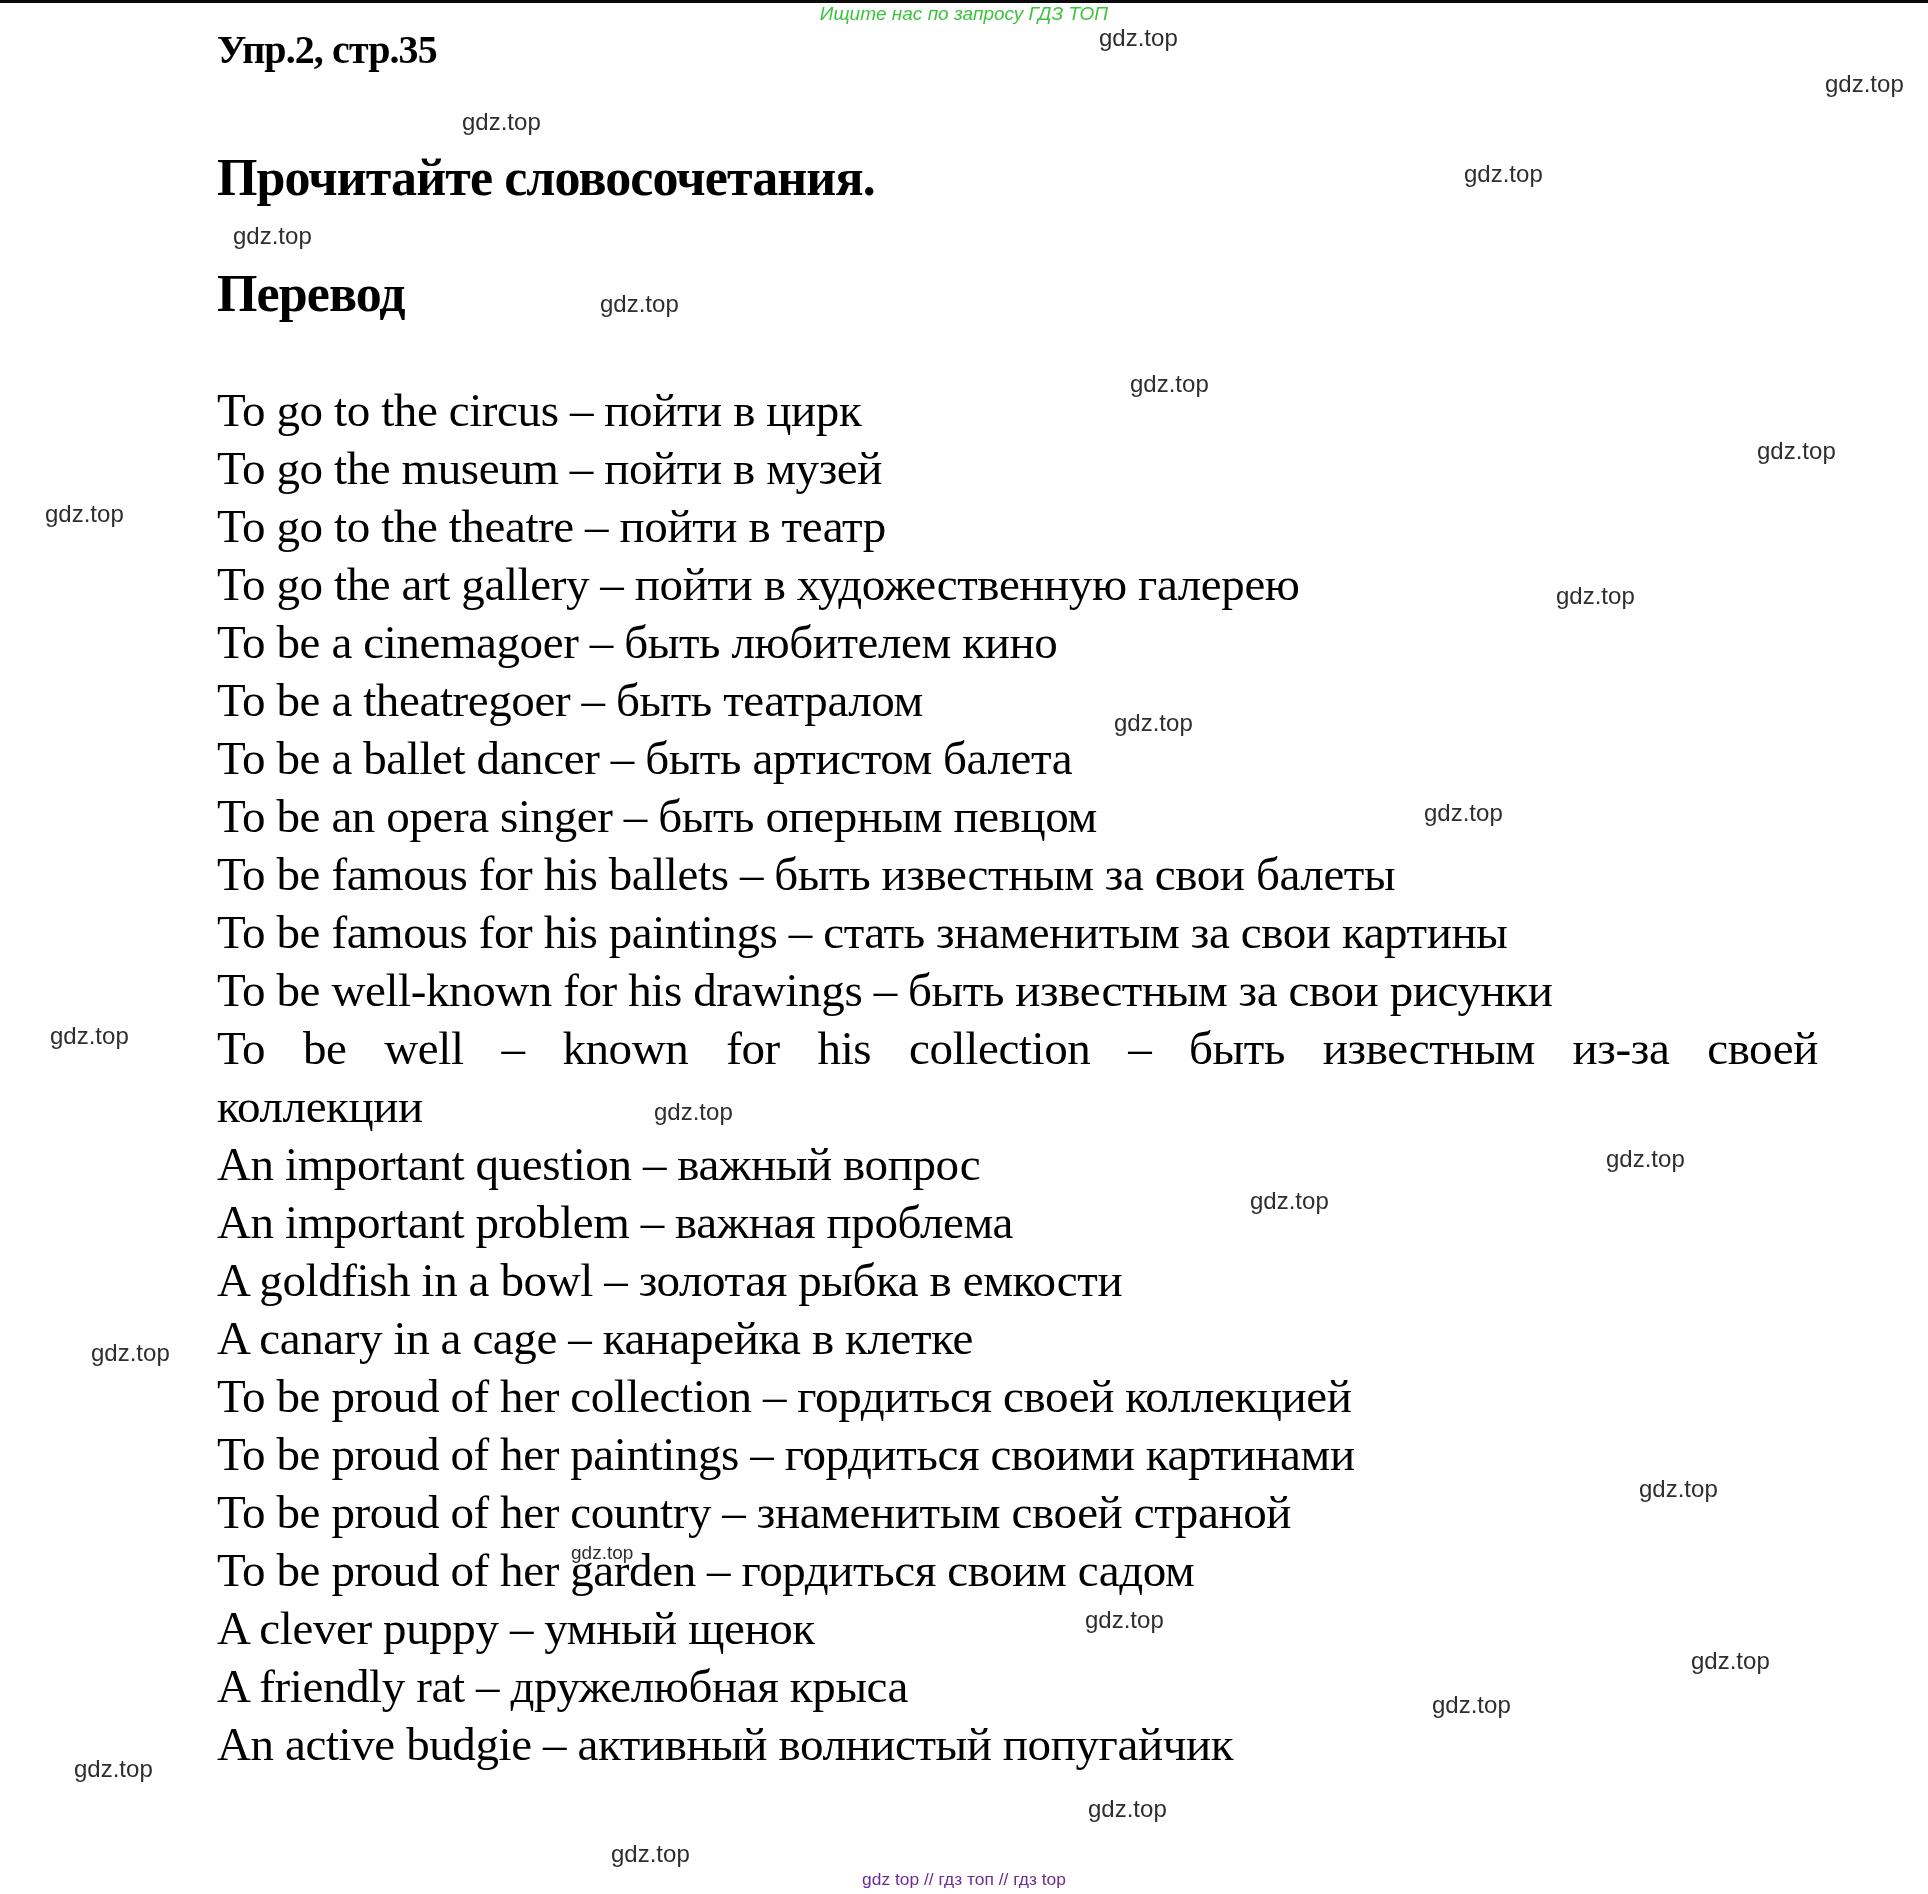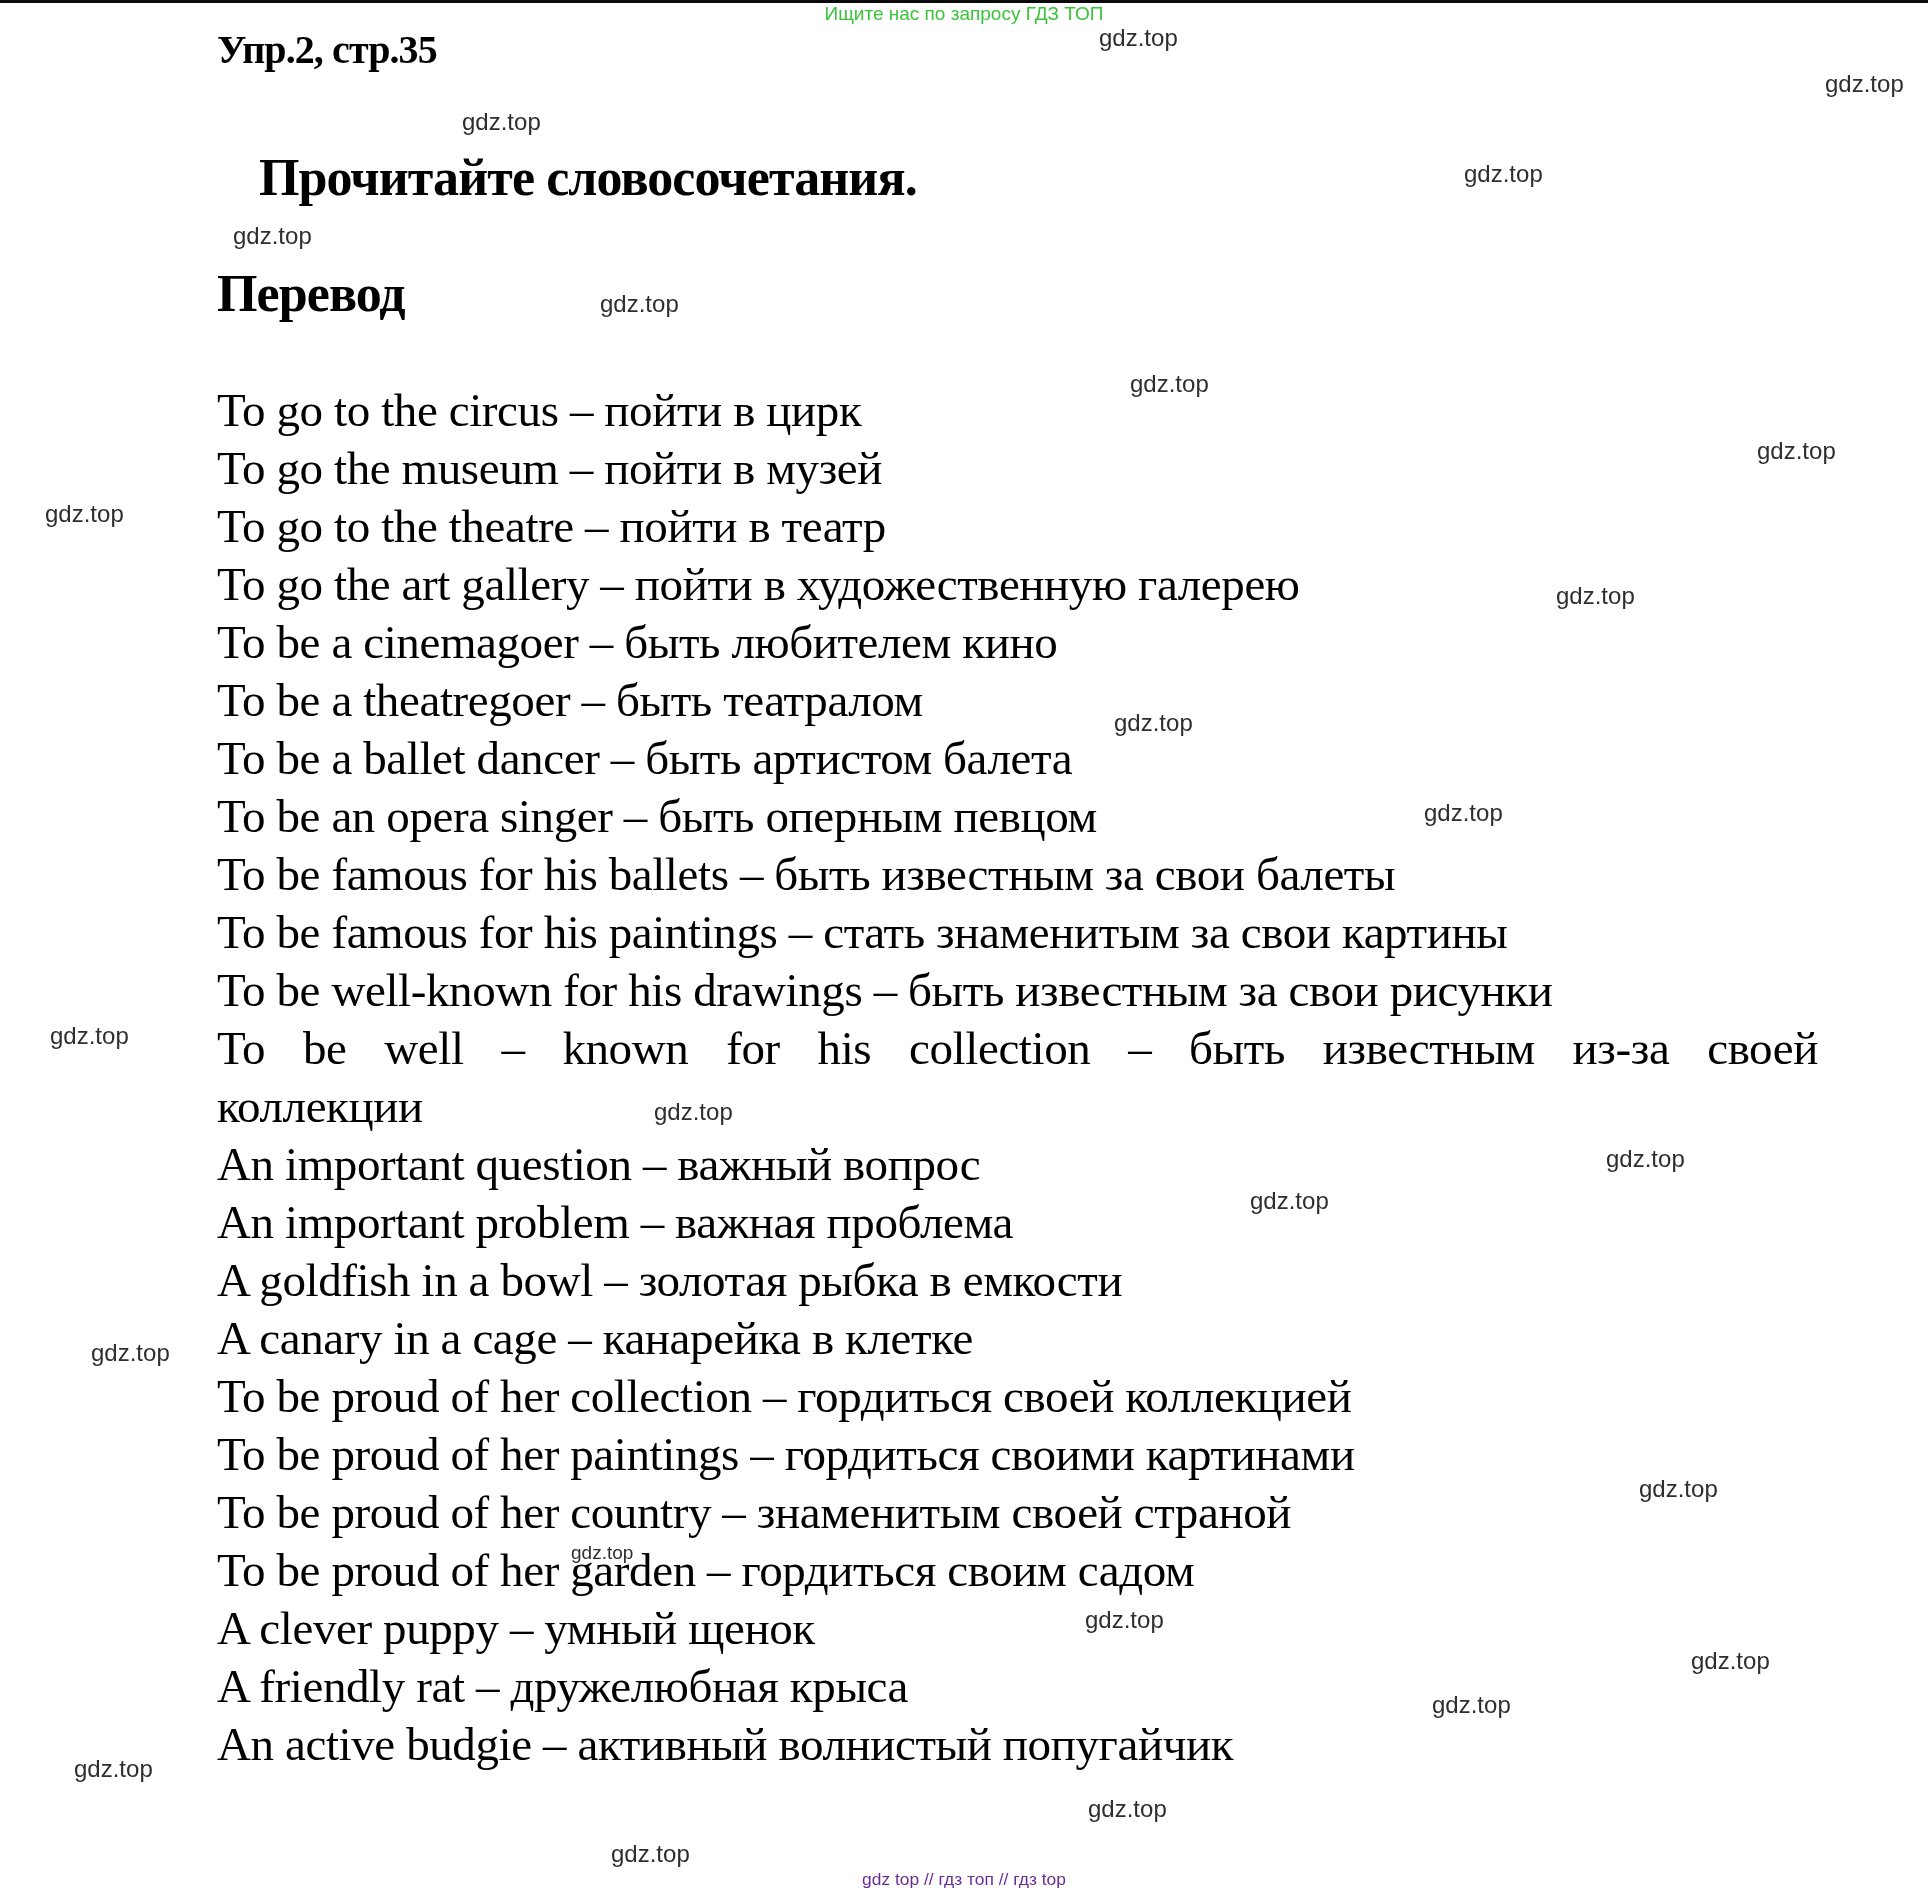--- a/index.html
+++ b/index.html
@@ -14,30 +14,31 @@
   .top-edge{
     position:absolute;top:0;left:0;width:1928px;height:2.6px;
     background:#0b0b0b;
   }
   .promo{
     position:absolute;top:3.5px;left:0;width:1928px;
     text-align:center;
     font-family:"Liberation Sans", sans-serif;
     font-size:19px;line-height:1.1;
     color:var(--green,#3bc43b);
+    font-style:italic;
   }
   .title{
     position:absolute;left:217px;top:28px;
     font-size:40px;font-weight:bold;line-height:1.1;
     letter-spacing:-0.9px;white-space:nowrap;
   }
   .subtitle{
     position:absolute;left:217px;top:149px;
     font-size:52px;font-weight:bold;line-height:1.1;
-    letter-spacing:-0.9px;white-space:nowrap;margin-left:42px;
+    letter-spacing:-0.9px;white-space:nowrap;
   }
   .heading{
     position:absolute;left:217px;top:265px;
     font-size:52px;font-weight:bold;line-height:1.1;
     letter-spacing:-0.9px;white-space:nowrap;
   }
   #lines{
     position:absolute;left:0;top:381px;width:1928px;
   }
   .line{

